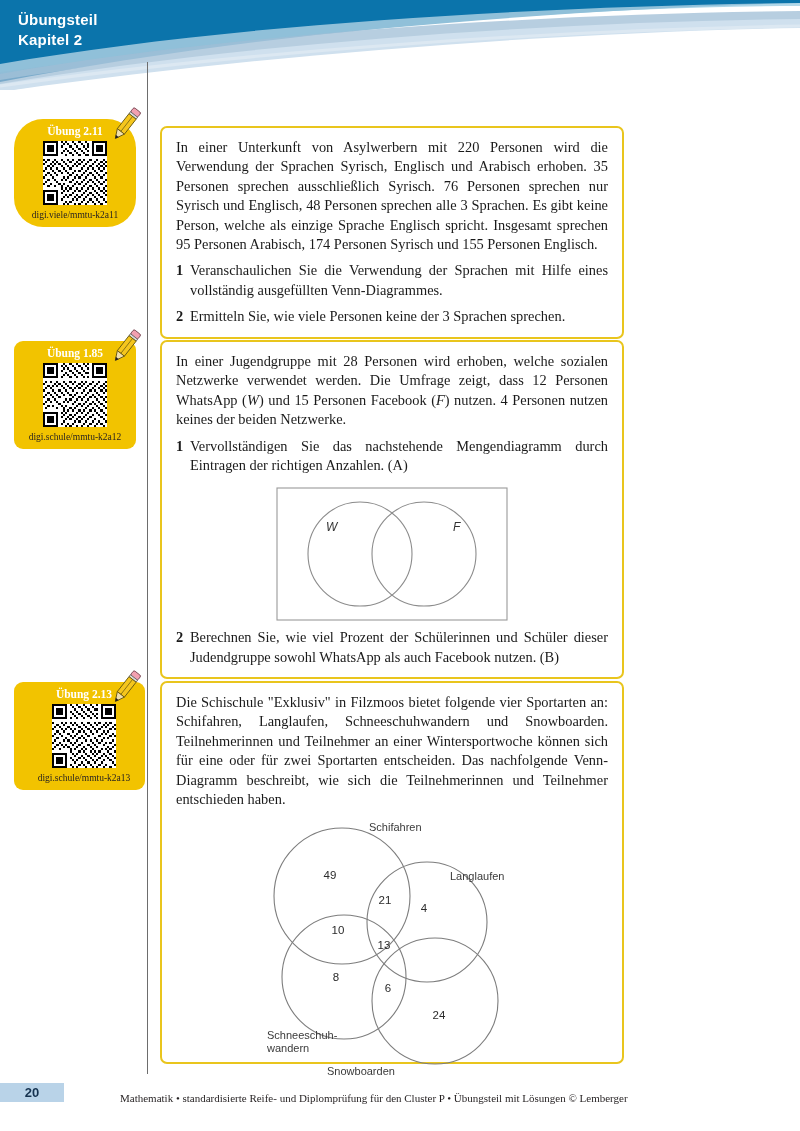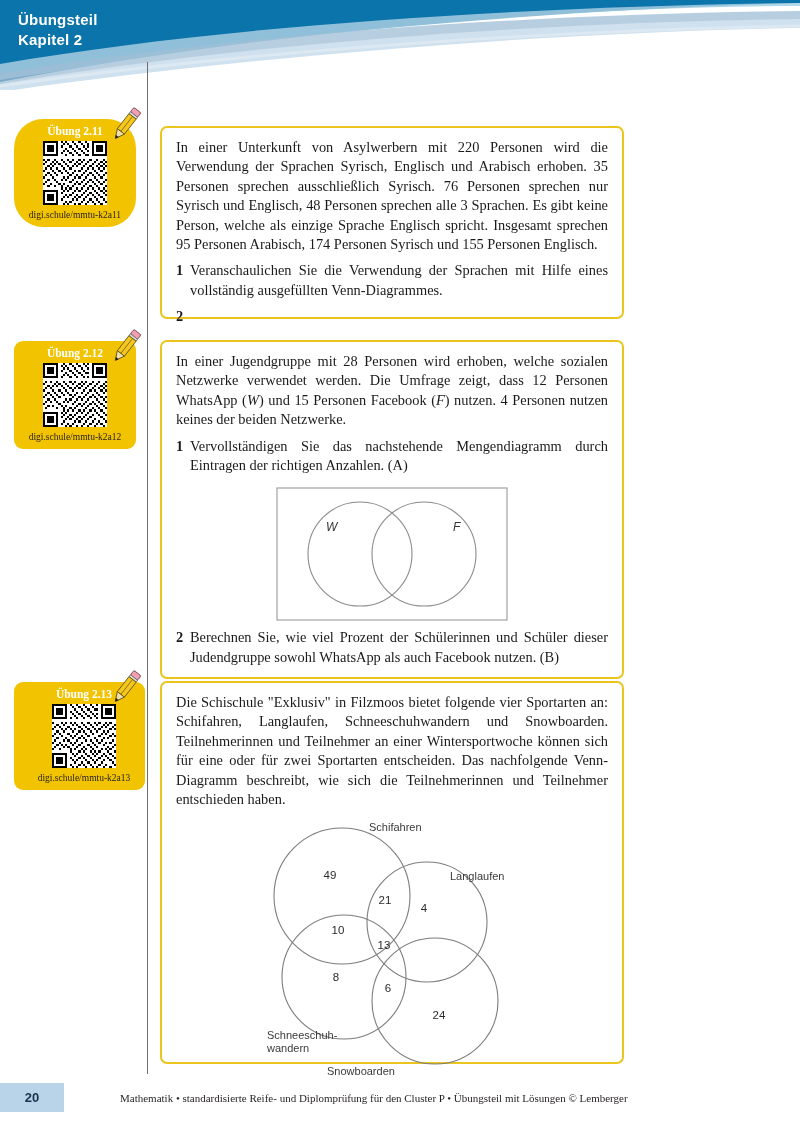--- a/index.html
+++ b/index.html
@@ -87,21 +87,21 @@
     position:absolute;left:0;top:0;font-weight:bold;
   }
   .it{font-style:italic;}
 
   
   .fig{display:flex;justify-content:center;}
   .fig svg{display:block;}
 
   
   .footer-num{
-    position:absolute;left:0;top:1083px;width:64px;height:29px;
+    position:absolute;left:0;top:1083px;width:64px;height:19px;
     background:#b9d3e8;
     display:flex;align-items:center;justify-content:center;
     font-family:"Liberation Sans",sans-serif;
     font-weight:bold;font-size:13px;color:#15324f;
   }
   .footer-text{
     position:absolute;left:120px;top:1083px;height:29px;
     display:flex;align-items:center;
     font-family:Liberation Serif, serif;
     font-size:11px;color:#231f20;
@@ -174,46 +174,47 @@
         <path d="M8 21h1v1H8zM10 21h1v1h-1zM12 21h1v1h-1zM15 21h1v1h-1zM17 21h1v1h-1zM20 21h1v1h-1zM22 21h1v1h-1zM25 21h1v1h-1zM27 21h1v1h-1z"></path>
         <path d="M9 22h1v1H9zM11 22h1v1h-1zM14 22h1v1h-1zM16 22h1v1h-1zM19 22h1v1h-1zM23 22h1v1h-1zM26 22h1v1h-1zM28 22h1v1h-1z"></path>
         <path d="M8 23h1v1H8zM13 23h1v1h-1zM18 23h1v1h-1zM21 23h1v1h-1zM24 23h1v1h-1zM27 23h1v1h-1z"></path>
         <path d="M10 24h1v1h-1zM12 24h1v1h-1zM15 24h1v1h-1zM17 24h1v1h-1zM20 24h1v1h-1zM22 24h1v1h-1zM25 24h1v1h-1zM28 24h1v1h-1z"></path>
         <path d="M9 25h1v1H9zM11 25h1v1h-1zM14 25h1v1h-1zM16 25h1v1h-1zM19 25h1v1h-1zM23 25h1v1h-1zM26 25h1v1h-1z"></path>
         <path d="M8 26h1v1H8zM13 26h1v1h-1zM15 26h1v1h-1zM18 26h1v1h-1zM21 26h1v1h-1zM24 26h1v1h-1zM27 26h1v1h-1z"></path>
         <path d="M10 27h1v1h-1zM12 27h1v1h-1zM17 27h1v1h-1zM20 27h1v1h-1zM22 27h1v1h-1zM25 27h1v1h-1zM28 27h1v1h-1z"></path>
         <path d="M9 28h1v1H9zM11 28h1v1h-1zM14 28h1v1h-1zM16 28h1v1h-1zM19 28h1v1h-1zM23 28h1v1h-1zM26 28h1v1h-1z"></path>
       </g>
     </svg>
-    <div class="badge-url">digi.schule/mmtu-k2a11</div>
+    <div class="badge-url">digi.viele/mmtu-k2a11</div>
   </div>
   <svg class="pencil" style="left:104px;top:102px;" viewBox="0 0 44 44">
     <g transform="rotate(38 22 22)">
       <rect x="18" y="4" width="9" height="6" rx="1.5" fill="#f2a0b0" stroke="#7a4a55" stroke-width="0.9"></rect>
       <rect x="18" y="9.5" width="9" height="2.6" fill="#d9d9d9" stroke="#6b6b6b" stroke-width="0.9"></rect>
       <rect x="18" y="12" width="9" height="19" fill="#f5c61d" stroke="#6b5a10" stroke-width="0.9"></rect>
       <line x1="22.5" y1="12" x2="22.5" y2="31" stroke="#6b5a10" stroke-width="0.7"></line>
       <polygon points="18,31 27,31 22.5,40" fill="#f0dfae" stroke="#6b5a10" stroke-width="0.9"></polygon>
       <polygon points="20.6,36.8 24.4,36.8 22.5,40" fill="#231f20"></polygon>
     </g>
   </svg>
 
   <div class="ebox" style="top:126px;">
     <p class="ptext">In einer Unterkunft von Asylwerbern mit 220 Personen wird die Verwendung der Sprachen Syrisch, Englisch und Arabisch erhoben. 35 Personen sprechen ausschließlich Syrisch. 76 Personen sprechen nur Syrisch und Englisch, 48 Personen sprechen alle 3 Sprachen. Es gibt keine Person, welche als einzige Sprache Englisch spricht. Insgesamt sprechen 95 Personen Arabisch, 174 Personen Syrisch und 155 Personen Englisch.</p>
     <div class="item">
       <span class="num">1</span>
       <span>Veranschaulichen Sie die Verwendung der Sprachen mit Hilfe eines vollständig ausgefüllten Venn-Diagrammes.</span>
     </div>
     <div class="item">
       <span class="num">2</span>
+      <span>Ermitteln Sie, wie viele Personen keine der 3 Sprachen sprechen.</span>
     </div>
   </div>
 
   <div class="badge" style="top:341px;">
-    <div class="badge-title">Übung 2.12</div>
+    <div class="badge-title">Übung 1.85</div>
     <svg class="qr" viewBox="0 0 29 29" shape-rendering="crispEdges">
       <rect width="29" height="29" fill="#fff"></rect>
       <g fill="#000">
         <path d="M0 0h7v7H0z"></path>
           <path d="M1 1h5v5H1z" fill="#fff"></path>
           <path d="M2 2h3v3H2z"></path>
         <path d="M22 0h7v7h-7z"></path>
           <path d="M23 1h5v5h-5z" fill="#fff"></path>
           <path d="M24 2h3v3h-3z"></path>
         <path d="M0 22h7v7H0z"></path>

